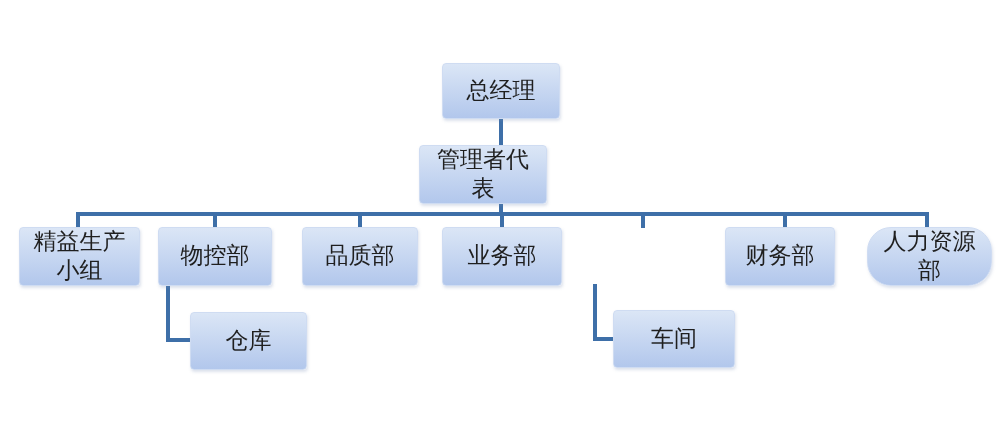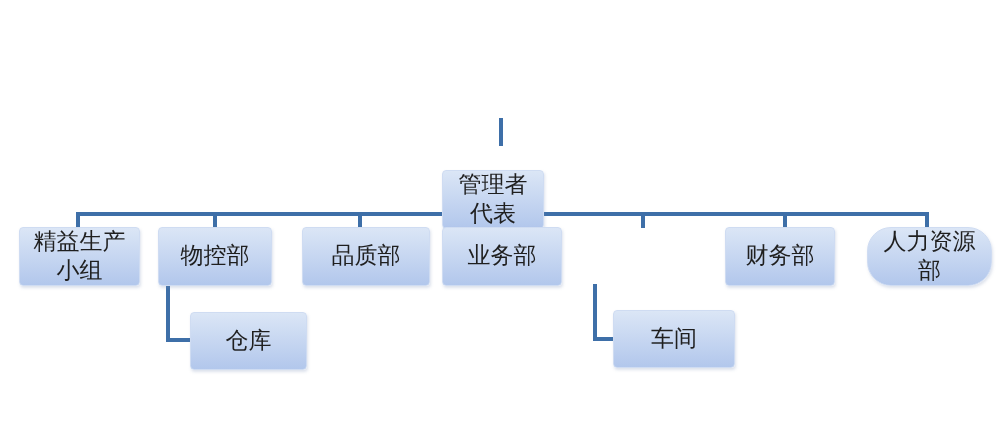--- a/index.html
+++ b/index.html
@@ -60,28 +60,29 @@
   <div class="line" style="left:641px; top:212px; width:4px; height:16px;"></div>
   <div class="line" style="left:783px; top:212px; width:4px; height:16px;"></div>
   <div class="line" style="left:925px; top:212px; width:4px; height:16px;"></div>
 
   <div class="line" style="left:166px; top:284px; width:4px; height:58px;"></div>
   <div class="line" style="left:166px; top:338px; width:25px; height:4px;"></div>
 
   <div class="line" style="left:593px; top:284px; width:4px; height:57px;"></div>
   <div class="line" style="left:593px; top:337px; width:21px; height:4px;"></div>
 
+  <div class="node" style="left:442px; top:63px; width:118px; height:56px;">总经理</div>
 
-  <div class="node" style="left:442px; top:145px; width:102px; height:59px;margin-top:25px;">管理者代表</div>
+  <div class="node" style="left:419px; top:145px; width:128px; height:59px;">管理者代表</div>
 
   <div class="node" style="left:19px; top:227px; width:121px; height:59px;">精益生产小组</div>
 
   <div class="node" style="left:158px; top:227px; width:114px; height:59px;">物控部</div>
 
-  <div class="node" style="left:302px; top:227px; width:128px; height:59px;">品质部</div>
+  <div class="node" style="left:302px; top:227px; width:116px; height:59px;">品质部</div>
 
   <div class="node" style="left:442px; top:227px; width:120px; height:59px;">业务部</div>
 
 
   <div class="node" style="left:725px; top:227px; width:110px; height:59px;">财务部</div>
 
   <div class="node" style="left:867px; top:227px; width:125px; height:59px;border-radius:24px;">人力资源部</div>
 
   <div class="node" style="left:190px; top:312px; width:117px; height:58px;">仓库</div>
 

